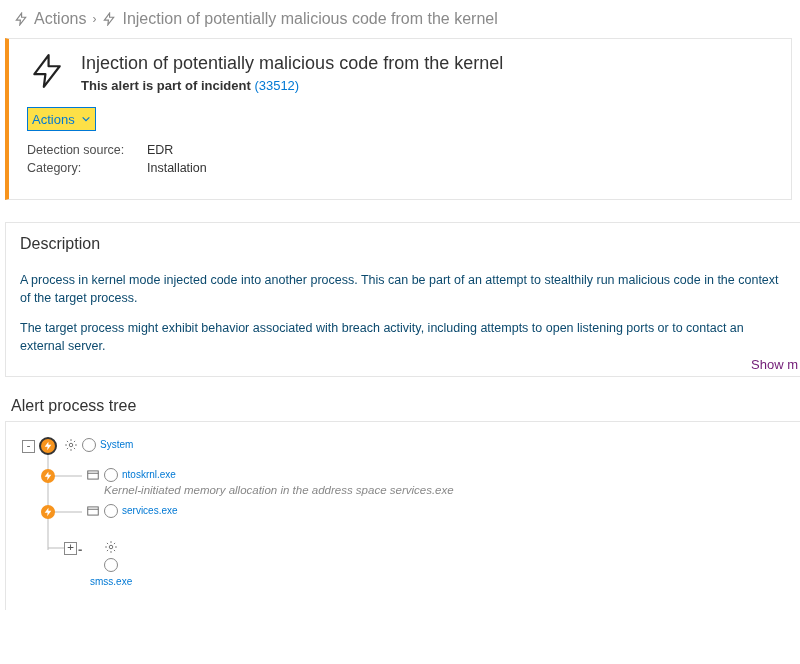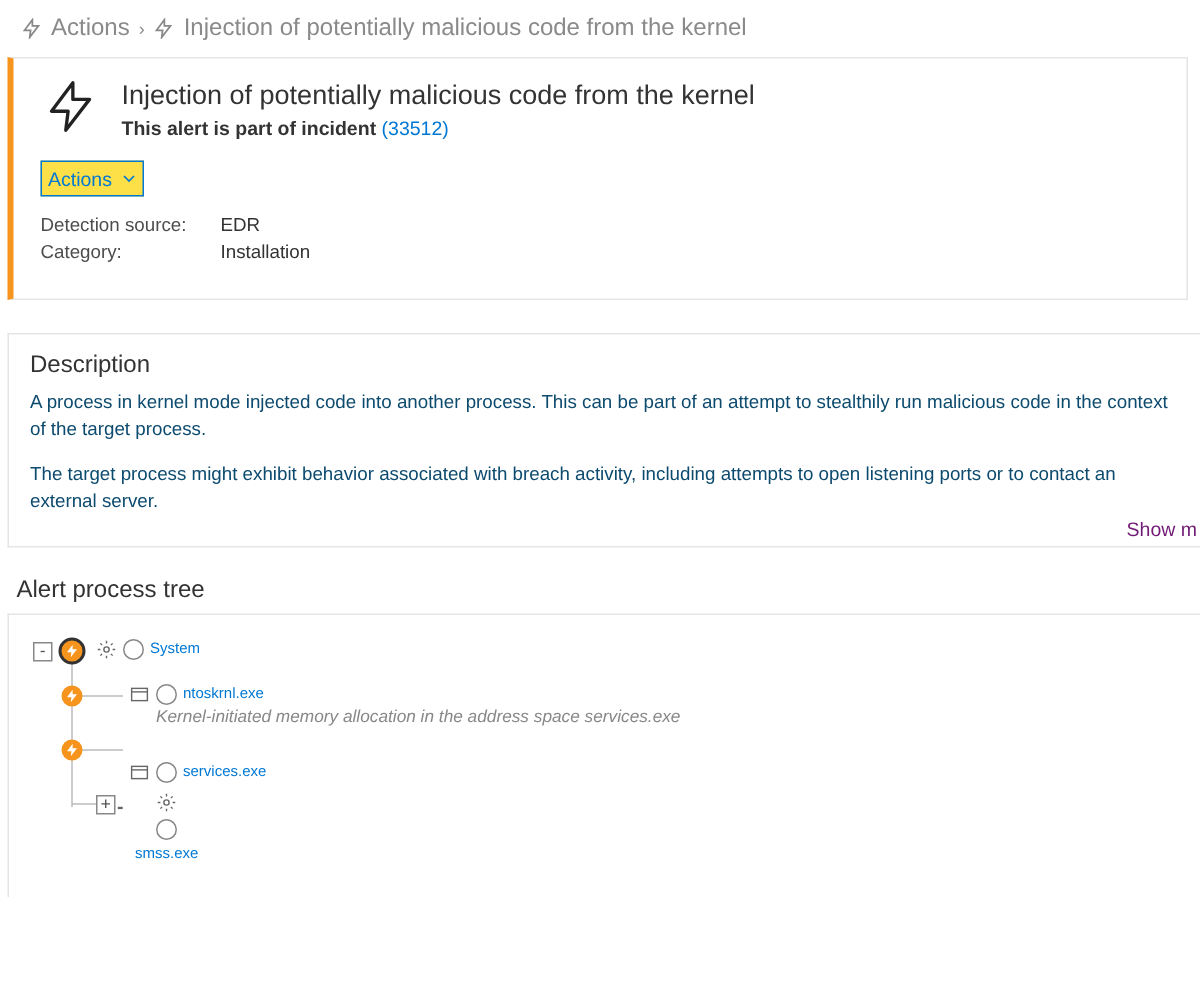--- a/index.html
+++ b/index.html
@@ -113,21 +113,21 @@
   .desc-card {
     margin: 22px 0 0 5px;
     border: 1px solid #e5e5e5;
     border-right: none;
     padding: 12px 14px 8px 14px;
     position: relative;
   }
   .desc-title {
     font-size: 16px;
     color: #333;
-    margin: 0 0 6px 0;
+    margin: 0 0 18px 0;
     font-weight: 400;
   }
   .desc-text {
     font-size: 12.5px;
     color: #0c4a6e;
     line-height: 1.45;
     margin: 0 0 12px 0;
   }
   .show-more {
     position: absolute;
@@ -353,21 +353,21 @@
         <span class="shape-circle"></span>
         <span class="proc-label">ntoskrnl.exe</span>
       </div>
       <div class="proc-sub" style="left:84px; top:44px;">Kernel-initiated memory allocation in the address space services.exe</div>
 
       <div class="dot" style="left:21px; top:65px;">
         <svg class="dot-icon" viewBox="0 0 24 24">
             <path d="M13 2 L4 14 H11 L10 22 L20 9 H13 Z" fill="#fff"></path>
           </svg>
       </div>
-      <div class="node" style="left:66px; top:64px;margin-top:16px;">
+      <div class="node" style="left:66px; top:64px;">
         <svg class="proc-icon" viewBox="0 0 24 24">
             <rect x="3" y="5" width="18" height="14" fill="none" stroke="#666" stroke-width="1.6"></rect>
             <line x1="3" y1="9" x2="21" y2="9" stroke="#666" stroke-width="1.6"></line>
           </svg>
         <span class="shape-circle"></span>
         <span class="proc-label">services.exe</span>
       </div>
 
       <div class="expander" style="left:44px; top:102px;">+</div>
       <span style="position:absolute; left:58px; top:102px; color:#666; font-weight:600;">-</span>

